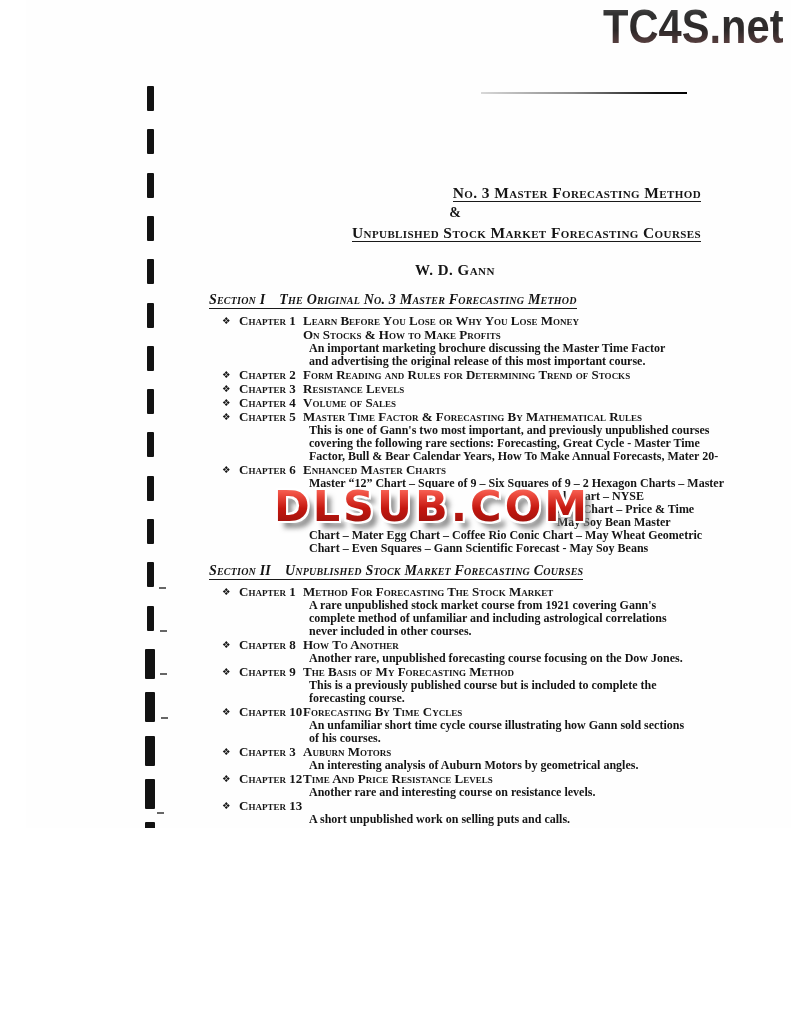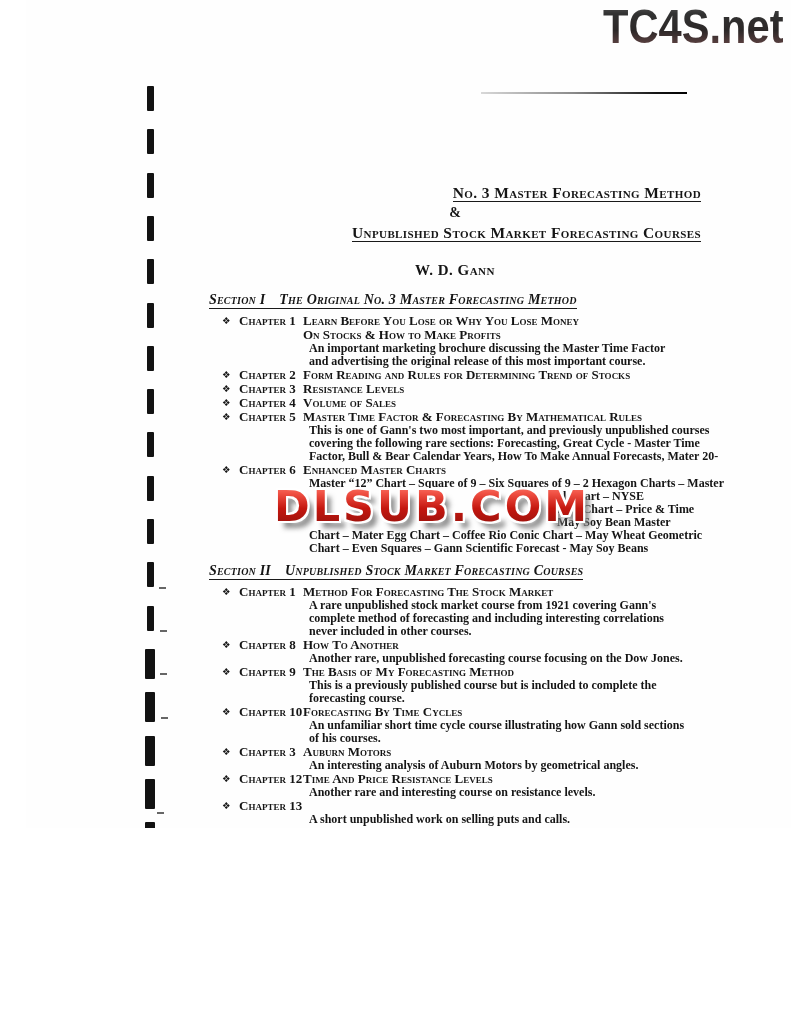--- a/index.html
+++ b/index.html
@@ -184,21 +184,21 @@
           <div class="section-heading"><span class="sh-u"><span class="sh-label">Section II</span><span class="sh-title">Unpublished Stock Market Forecasting Courses</span></span></div>
           <div class="chapter-row">
             <span class="bullet">❖</span>
             <span class="ch-label">Chapter 1</span>
             <div class="ch-title">
               <div class="ch-title-line">Method For Forecasting The Stock Market</div>
             </div>
           </div>
           <div class="ch-desc">
             <div class="desc-line">A rare unpublished stock market course from 1921 covering Gann's</div>
-            <div class="desc-line">complete method of forecasting and including interesting correlations</div>
+            <div class="desc-line">complete method of unfamiliar and including astrological correlations</div>
             <div class="desc-line">never included in other courses.</div>
           </div>
           <div class="chapter-row">
             <span class="bullet">❖</span>
             <span class="ch-label">Chapter 8</span>
             <div class="ch-title">
               <div class="ch-title-line">How To Another</div>
             </div>
           </div>
           <div class="ch-desc">

